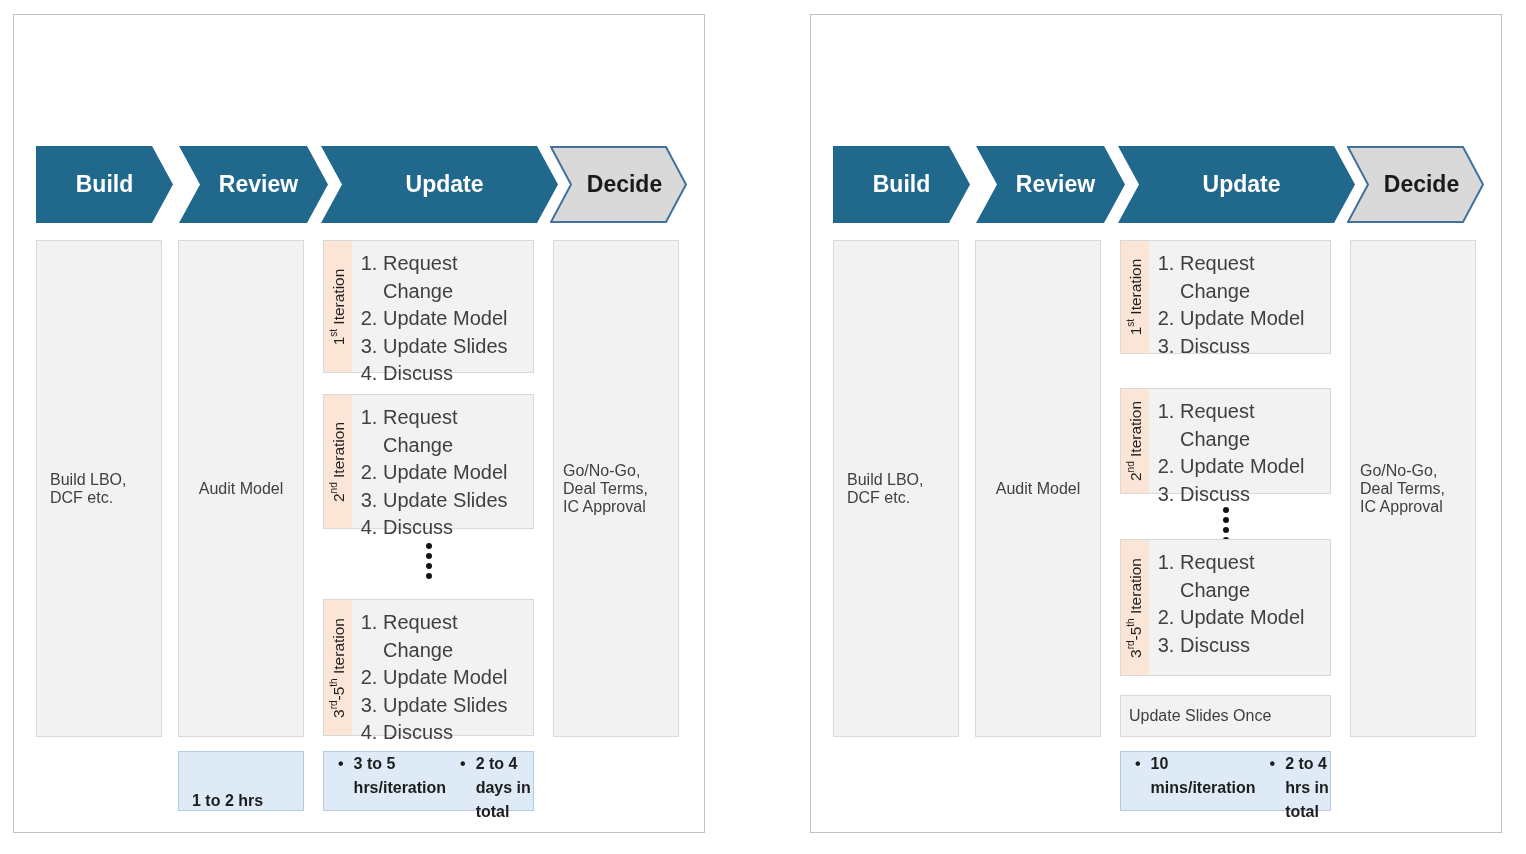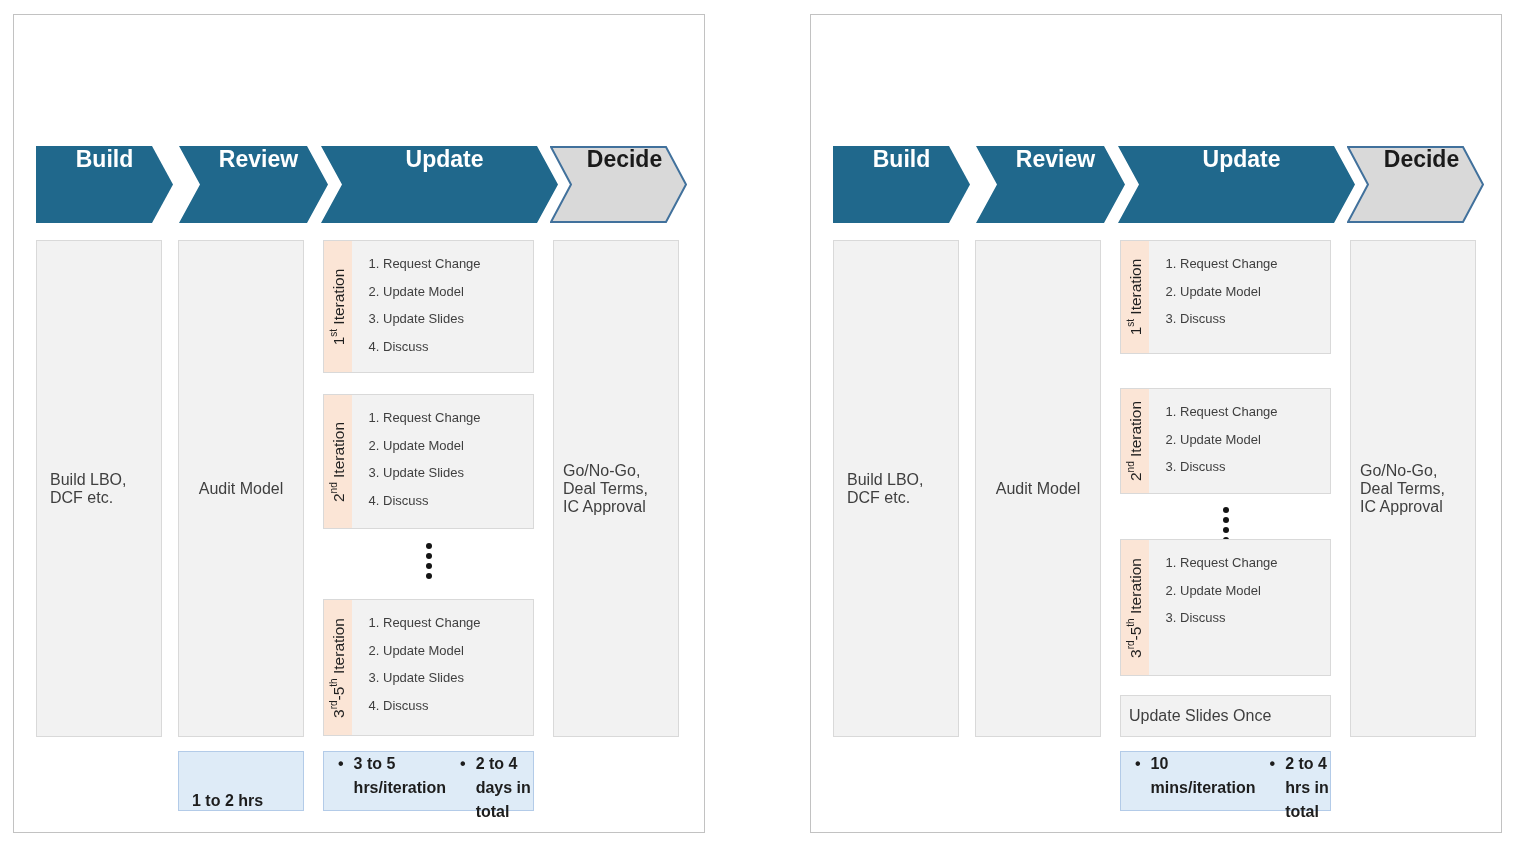--- a/index.html
+++ b/index.html
@@ -7,21 +7,21 @@
        font-family:"Liberation Sans","DejaVu Sans",sans-serif;}
   .panel{position:absolute;top:14px;width:690px;height:817px;border:1.5px solid #C2C2C2;background:#fff}
   #panelL{left:13px}
   #panelR{left:810px}
 
   .heading{position:absolute;left:23px;top:22px;font-weight:bold;font-size:26px;line-height:1.32}
   .heading .t{color:#595959}
   .d-red{color:#C00000}
   .d-green{color:#217A21}
 
-  .arrow{position:absolute;top:131px;height:77px;display:flex;align-items:flex-start;justify-content:center;
+  .arrow{position:absolute;top:131px;height:77px;display:flex;align-items:center;justify-content:center;
          color:#fff;font-weight:bold;font-size:23px;background:#20688C}
   .a-start{clip-path:polygon(0 0,calc(100% - 21px) 0,100% 50%,calc(100% - 21px) 100%,0 100%)}
   .a-chev{clip-path:polygon(0 0,calc(100% - 21px) 0,100% 50%,calc(100% - 21px) 100%,0 100%,21px 50%);padding-left:10px}
   .a-build{left:22px;width:137px}
   .a-review{left:165px;width:139px}
   .a-update{left:307px;width:227px}
   .a-decide{left:536px;width:137px;background:none;color:#1a1a1a}
   .a-decide svg{position:absolute;left:0;top:0;width:100%;height:100%}
   .a-decide span{position:relative;margin-left:12px}
 
@@ -33,21 +33,21 @@
   .pre{white-space:pre-line}
   .c1 .pre{padding-left:13px}
   .c4 .pre{padding-left:9px}
 
   .iter{position:absolute;left:309px;width:211px;background:#F2F2F2;border:1.5px solid #D9D9D9;box-sizing:border-box}
   .strip{position:absolute;left:0;top:0;bottom:0;width:28px;background:#FBE5D6}
   .vlabel{position:absolute;left:50%;top:50%;transform:translate(-50%,-50%) rotate(-90deg);
           white-space:nowrap;font-size:15.5px;color:#1f1f1f}
   .vlabel sup{font-size:10px}
   .steps{margin:9px 0 0 38px;padding:0 0 0 21px;list-style:decimal}
-  .steps li{line-height:27.5px;font-size:13px;color:#3F3F3F}
+  .steps li{line-height:27.5px;font-size:20px;color:#3F3F3F}
 
   .ellipsis{position:absolute;left:309px;width:211px;display:flex;flex-direction:column;align-items:center;gap:4px}
   .dot{width:6px;height:6px;border-radius:50%;background:#141414}
 
   .note{left:309px;top:680px;width:211px;height:42px;display:flex;align-items:center;padding-left:8px}
 
   .bbox{position:absolute;top:736px;height:60px;background:#DEEBF7;border:1.5px solid #B3CBE8;
         color:#1d1d1d;font-weight:bold;font-size:16px;box-sizing:border-box}
   .b1{left:164px;width:126px;display:flex;align-items:flex-end;padding-left:13px}
   .b2{left:309px;width:211px;display:flex;flex-direction:row;justify-content:center;line-height:24px}

